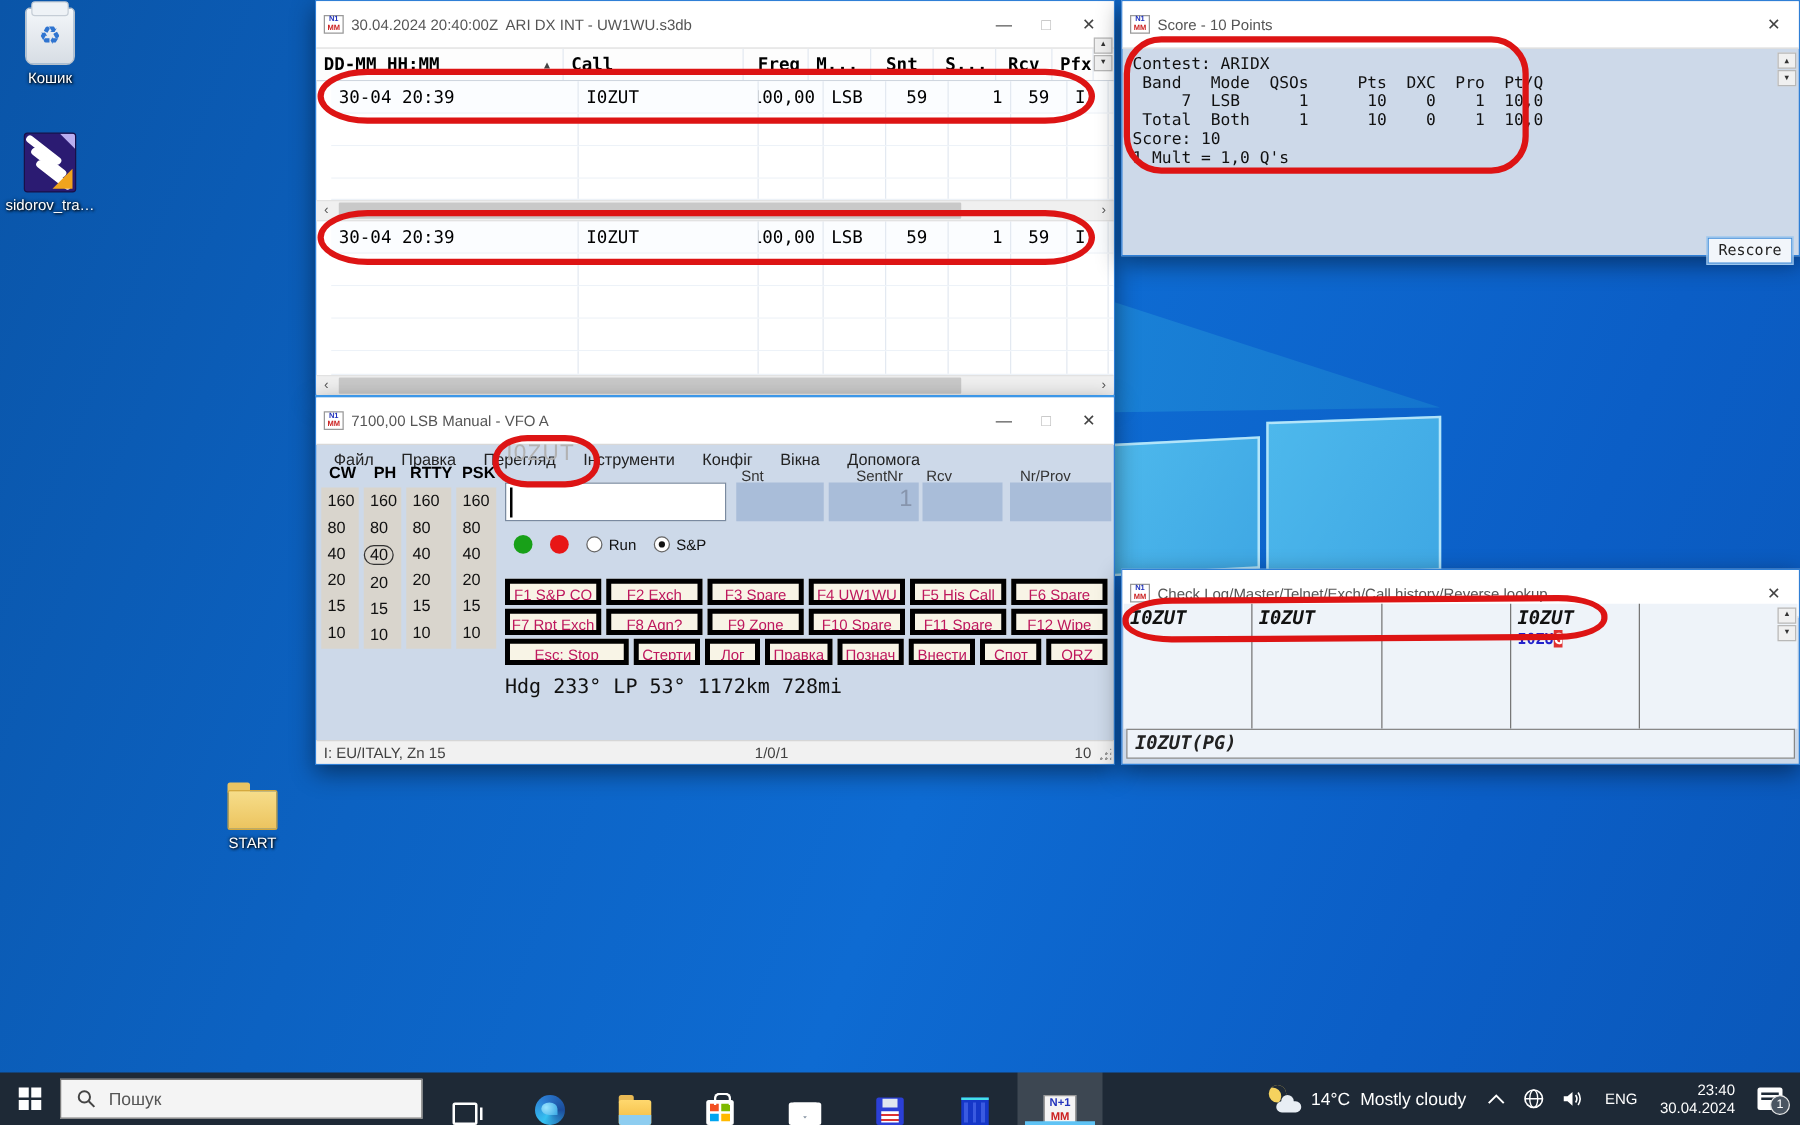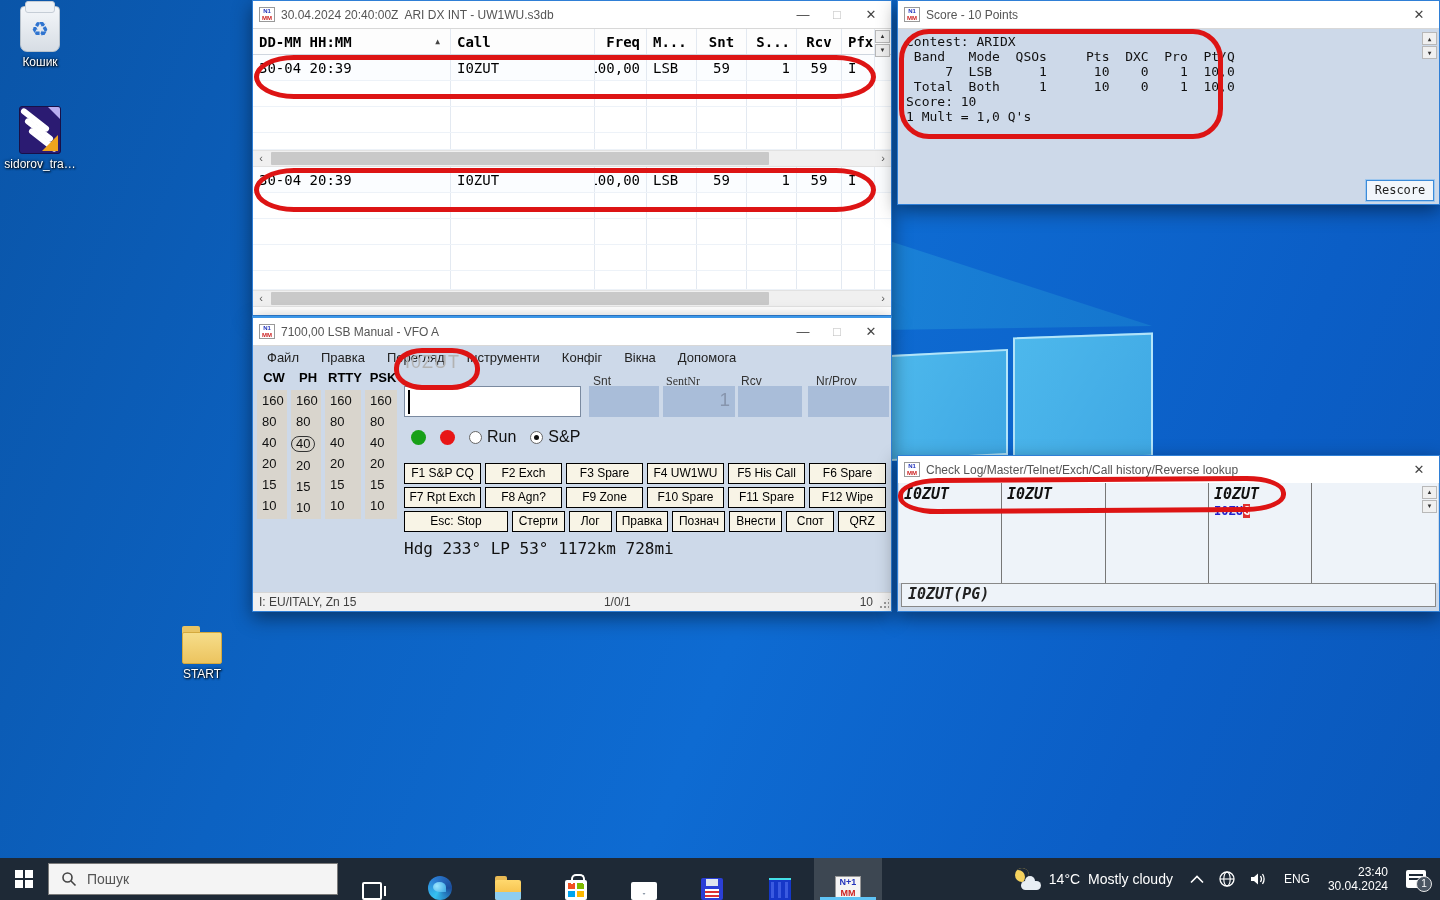--- a/index.html
+++ b/index.html
@@ -23,36 +23,36 @@
   .sidfile .fold { position:absolute; right:0; top:0; border-style:solid; border-width:0 12px 12px 0; border-color:transparent #b9aef0 transparent transparent; }
   .sidfile .sw { position:absolute; width:34px; height:6px; background:#fff; border-radius:4px; transform:rotate(38deg); }
   .sidfile .arrow { position:absolute; right:2px; bottom:2px; width:0; height:0; border-style:solid; border-width:0 0 16px 16px; border-color:transparent transparent #f0a41e transparent; }
   .folder { width:40px; height:32px; margin:0 auto; position:relative; margin-top:8px; }
   .folder .back { position:absolute; left:0; top:-6px; width:18px; height:8px; background:#e9c463; border-radius:2px 2px 0 0; }
   .folder .body { position:absolute; inset:0; background:linear-gradient(180deg,#f6dd8a,#ecc45f); border-radius:2px; border:1px solid #d4a93e; }
   .folder .papers { position:absolute; left:22px; top:-3px; width:8px; height:30px; background:repeating-linear-gradient(180deg,#fff 0 2px,#9fb6c9 2px 4px); border:1px solid #8aa0b4; }
 
   
   .win { position:absolute; background:#cdd9e9; border:1px solid #2f7fd6; box-shadow:0 6px 18px rgba(0,0,0,.45); }
-  .titlebar { height:28px; background:#fff; display:flex; align-items:center; padding:0 6px; gap:6px; border-bottom:1px solid #d8d8d8; }
+  .titlebar { height:38px; background:#fff; display:flex; align-items:center; padding:0 6px; gap:6px; border-bottom:1px solid #d8d8d8; }
   .title { font-size:12px; color:#555; white-space:pre; flex:1; overflow:hidden; }
   .nmicon { width:16px; height:15px; background:#fff; border:1px solid #999; font-weight:bold; font-size:6px; line-height:7px; text-align:center; flex:0 0 auto; }
   .nmicon .b { color:#2233bb; } .nmicon .r { color:#cc2222; }
   .capbtn { width:28px; text-align:center; color:#444; font-size:13px; flex:0 0 auto; }
   .capbtn.dis { color:#bbb; }
   .spinner { position:absolute; width:15px; display:flex; flex-direction:column; gap:1px; }
   .spinner span { background:#f0f0f0; border:1px solid #b8b8b8; font-size:6px; line-height:11px; height:13px; text-align:center; color:#333; }
 
   .mono { font-family:"DejaVu Sans Mono", monospace; }
 
   
   #logwin { left:252px; top:0; width:640px; height:316px; background:#fff; }
   .loghead { display:flex; height:26px; border-bottom:1px solid #cfd6df; background:#fdfdfd; font-weight:bold; font-size:14px; align-items:center; }
   .loghead .c, .logrow .c { border-right:1px solid #e3e9f1; padding:0 6px; overflow:hidden; white-space:nowrap; height:100%; display:flex; align-items:center; }
-  .logrow { display:flex; height:26px; font-size:14px; background:#fbfdff; border-bottom:1px solid #edf2f8; align-items:center; }
+  .logrow { display:flex; height:26px; font-size:14px; background:#fbfdff; border-bottom:1px solid #edf2f8; align-items:center;margin-left:12px; }
   .logrow.empty { background:#fff; }
   .c.w-time{width:198px;} .c.w-call{width:144px;} .c.w-freq{width:52px; justify-content:flex-end;}
   .c.w-mode{width:50px;} .c.w-snt{width:50px; justify-content:center;} .c.w-s{width:50px; justify-content:flex-end;}
   .c.w-rcv{width:45px; justify-content:center;} .c.w-pfx{width:33px;}
   .sortasc { font-size:8px; color:#444; margin-left:auto; padding-right:4px; }
   .hscroll { height:17px; background:#f0f0f0; border-top:1px solid #e2e2e2; border-bottom:1px solid #e2e2e2; position:relative; }
   .hscroll .arr { position:absolute; top:0; width:16px; height:15px; color:#555; font-size:11px; text-align:center; line-height:15px; }
   .hscroll .arr.l{left:0;} .hscroll .arr.r{right:0;}
   .hscroll .thumb { position:absolute; left:18px; top:1px; height:13px; width:78%; background:#c9c9c9; border-radius:1px; }
 
@@ -74,26 +74,26 @@
   .bandcol span.sel { border:1px solid #333; border-radius:9px; padding:0 4px; }
   .ghostcall { position:absolute; left:152px; top:34px; font-size:18px; color:#b2b2b2; letter-spacing:1px; }
   .callinput { position:absolute; left:151px; top:68px; width:177px; height:31px; background:#fff; border:1px solid #7a8aa0; }
   .callinput .caret { position:absolute; left:3px; top:3px; width:2px; height:24px; background:#000; }
   .flabel { position:absolute; top:56px; font-size:12px; color:#333; }
   .fbox { position:absolute; top:68px; height:31px; background:#a9bdd9; }
   .sentval { position:absolute; right:5px; top:3px; font-size:19px; color:#8795ad; }
   .statusrow { position:absolute; left:158px; top:110px; display:flex; align-items:center; gap:14px; }
   .dot { width:15px; height:15px; border-radius:50%; }
   .dot.g { background:#18a018; } .dot.r { background:#e81616; }
-  .radio { display:flex; align-items:center; gap:5px; font-size:16px; color:#111; }
+  .radio { display:flex; align-items:center; gap:5px; font-size:12px; color:#111; }
   .radio .circ { width:13px; height:13px; border-radius:50%; background:#fff; border:1px solid #666; position:relative; }
   .radio .circ.on:after { content:""; position:absolute; left:3px; top:3px; width:5px; height:5px; border-radius:50%; background:#111; }
   .fkeys { position:absolute; left:151px; top:145px; width:482px; }
   .frow { display:flex; gap:4px; margin-bottom:3px; }
-  .fbtn { height:21px; background:#f8f4e6; border:1px solid #000000; font-size:12px; color:#000000; text-align:center; line-height:19px; flex:1; white-space:nowrap; overflow:hidden; }
+  .fbtn { height:21px; background:#f8f4e6; border:4px solid #000000; font-size:12px; color:#be185d; text-align:center; line-height:19px; flex:1; white-space:nowrap; overflow:hidden; }
   .fbtn.wide { flex:2; }
   .hdgline { position:absolute; left:151px; top:221px; font-size:16px; color:#111; }
   .entrystatus { position:absolute; left:0; right:0; bottom:0; height:19px; background:#f1f1f1; border-top:1px solid #d6d6d6; font-size:12px; color:#404040; display:flex; align-items:center; padding:0 6px; }
   .entrystatus .mid { position:absolute; left:55%; }
   .entrystatus .rt { position:absolute; right:18px; }
   .grip { position:absolute; right:2px; bottom:2px; width:10px; height:10px;
     background:radial-gradient(circle at 2px 8px,#999 1px,transparent 1.2px),radial-gradient(circle at 6px 8px,#999 1px,transparent 1.2px),radial-gradient(circle at 6px 4px,#999 1px,transparent 1.2px),radial-gradient(circle at 10px 8px,#999 1px,transparent 1.2px),radial-gradient(circle at 10px 4px,#999 1px,transparent 1.2px),radial-gradient(circle at 10px 0px,#999 1px,transparent 1.2px); }
 
   
   #checkwin { left:897px; top:455px; width:543px; height:157px; }
@@ -401,21 +401,21 @@
         <span>10</span>
       </div>
     </div>
 
     <div class="ghostcall">I0ZUT</div>
     <div class="callinput">
         <div class="caret"></div>
       </div>
 
     <div class="flabel" style="left:340px;">Snt</div>
-    <div class="flabel" style="left:413px;font-family:Liberation Serif, serif;">SentNr</div>
+    <div class="flabel" style="left:432px;">SentNr</div>
     <div class="flabel" style="left:488px;">Rcv</div>
     <div class="flabel" style="left:563px;">Nr/Prov</div>
     <div class="fbox" style="left:336px; width:70px;"></div>
     <div class="fbox" style="left:410px; width:72px;">
       <div class="sentval">1</div>
     </div>
     <div class="fbox" style="left:485px; width:64px;"></div>
     <div class="fbox" style="left:555px; width:81px;"></div>
 
     <div class="statusrow">

